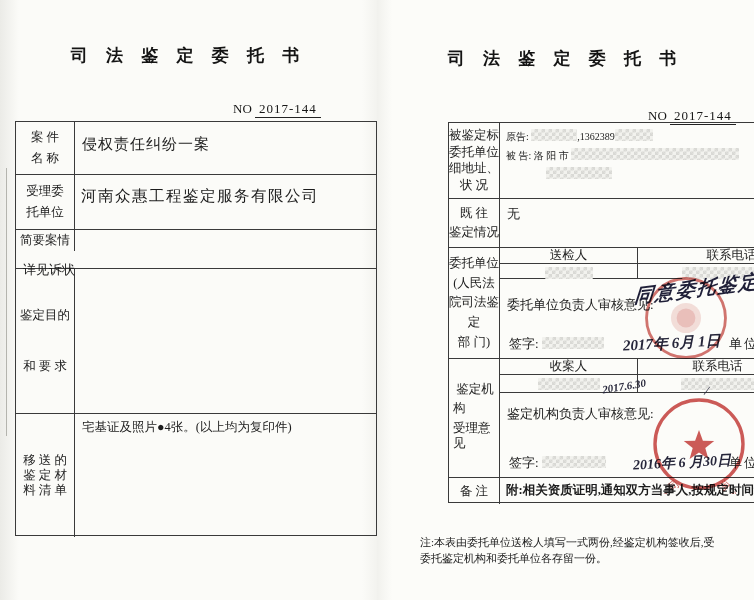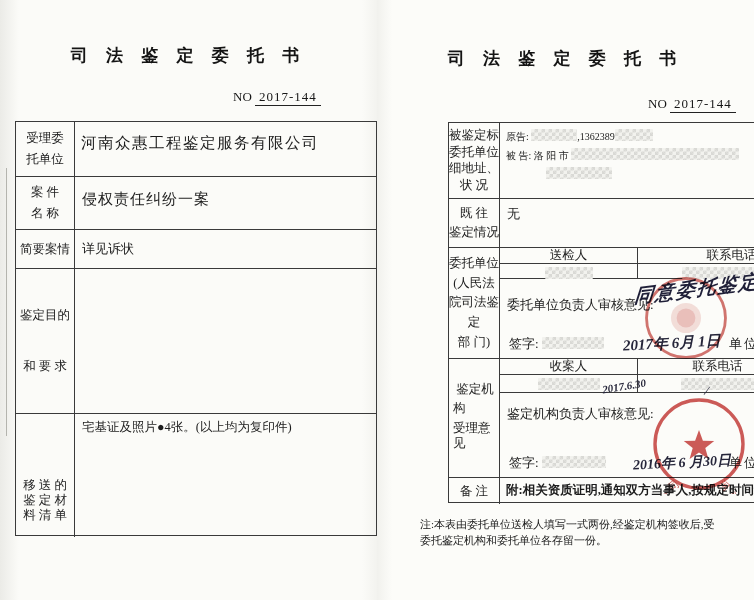--- a/index.html
+++ b/index.html
@@ -11,21 +11,21 @@
   }
   .page{position:absolute;top:0;height:600px;width:377px;}
   .sheetL{left:0;background:linear-gradient(90deg,#ebebe7,#fbfbf8 5%,#fbfbf8 96%,#f3f3ef);}
   .sheetR{left:377px;background:linear-gradient(90deg,#f1f1ed,#fcfcf9 4%,#fcfcf9 100%);}
   .seam{position:absolute;left:376px;top:0;width:4px;height:600px;
     background:linear-gradient(90deg,#dcdcd7,#f2f2ee);opacity:.8;}
   .edge-line{position:absolute;left:6px;top:168px;width:1px;height:268px;background:#b4b4ae;}
 
   .title{position:absolute;width:100%;text-align:center;font-size:17px;font-weight:600;
     letter-spacing:7px;color:#141414;white-space:nowrap;}
-  .docno{position:absolute;font-size:13px;color:#171717;white-space:nowrap;}
+  .docno{position:absolute;font-size:13px;color:#171717;white-space:nowrap;margin-top:12px;}
   .docno .num{border-bottom:1px solid #222;padding:0 4px 1px 4px;letter-spacing:1px;}
 
   .tbl{position:absolute;border:1px solid #3a3a3a;box-sizing:border-box;background:transparent;}
   .row{display:flex;border-bottom:1px solid #3a3a3a;box-sizing:border-box;}
   .row.last{border-bottom:none;}
   .lab{border-right:1px solid #3a3a3a;display:flex;flex-direction:column;justify-content:space-evenly;
     align-items:center;font-size:12.5px;color:#222;box-sizing:border-box;flex:0 0 auto;
     padding:3px 0;line-height:15px;}
   .labL{width:59px;}
   .labR{width:51px;}
@@ -70,52 +70,52 @@
 
   <div class="title" style="top:44px;">司 法 鉴 定 委 托 书</div>
 
   <div class="docno" style="left:233px;top:89px;">
     <span>NO</span>
     <span class="num">2017-144</span>
   </div>
 
   <div class="tbl" style="left:15px;top:121px;width:362px;height:415px;">
 
+    <div class="row" style="height:53px;">
+      <div class="lab labL">
+        <div>案  件</div>
+        <div>名  称</div>
+      </div>
+      <div class="val" style="padding:13px 0 0 7px;font-size:15px;letter-spacing:1px;">侵权责任纠纷一案</div>
+    </div>
+
     <div class="row" style="height:55px;">
       <div class="lab labL">
         <div>受理委</div>
         <div>托单位</div>
       </div>
       <div class="val" style="padding:11px 0 0 6px;font-size:15.5px;letter-spacing:1.5px;">河南众惠工程鉴定服务有限公司</div>
     </div>
 
-    <div class="row" style="height:53px;">
-      <div class="lab labL">
-        <div>案  件</div>
-        <div>名  称</div>
-      </div>
-      <div class="val" style="padding:13px 0 0 7px;font-size:15px;letter-spacing:1px;">侵权责任纠纷一案</div>
-    </div>
-
-    <div class="row" style="height:39px;">
+    <div class="row" style="height:39px;flex-direction:column;">
       <div class="lab labL">
         <div>简要案情</div>
       </div>
       <div class="val" style="padding:10px 0 0 7px;font-size:13px;">详见诉状</div>
     </div>
 
     <div class="row" style="height:145px;">
       <div class="lab labL">
         <div>鉴定目的</div>
         <div>和 要 求</div>
       </div>
     </div>
 
     <div class="row last" style="height:123px;">
-      <div class="lab labL" style="justify-content:flex-end;padding:14px 0;">
+      <div class="lab labL" style="justify-content:center;padding:14px 0;">
         <div>移 送 的</div>
         <div>鉴 定 材</div>
         <div>料 清 单</div>
       </div>
       <div class="val" style="padding:5px 0 0 7px;font-size:12.5px;">宅基证及照片●4张。(以上均为复印件)</div>
     </div>
 
   </div>
 </div>
 
@@ -219,21 +219,21 @@
 
     <div class="row last" style="height:26px;">
       <div class="lab labR">
         <div>备  注</div>
       </div>
       <div class="val" style="padding:4px 0 0 6px;font-size:12.5px;font-weight:700;">附:相关资质证明,通知双方当事人,按规定时间结案。</div>
     </div>
 
   </div>
 
-  <div class="footer-note" style="left:43px;top:516px;width:320px;">
+  <div class="footer-note" style="left:43px;top:534px;width:320px;">
     <div>注:本表由委托单位送检人填写一式两份,经鉴定机构签收后,受</div>
     <div>委托鉴定机构和委托单位各存留一份。</div>
   </div>
 
   <svg class="seal" style="left:262px;top:271px;" width="94" height="94" viewBox="0 0 100 100">
     <circle cx="50" cy="50" r="42" fill="none" stroke="#c2403a" stroke-width="3" opacity="0.8"></circle>
     <circle cx="50" cy="50" r="16" fill="#c2403a" opacity="0.18"></circle>
     <circle cx="50" cy="50" r="10" fill="#c2403a" opacity="0.22"></circle>
     <path id="arcCourt" d="M 50,84 A 34,34 0 1 1 49.99,84" fill="none"></path>
     <text font-size="12" fill="#b9362f" opacity="0.85" font-family="Liberation Serif, serif">

